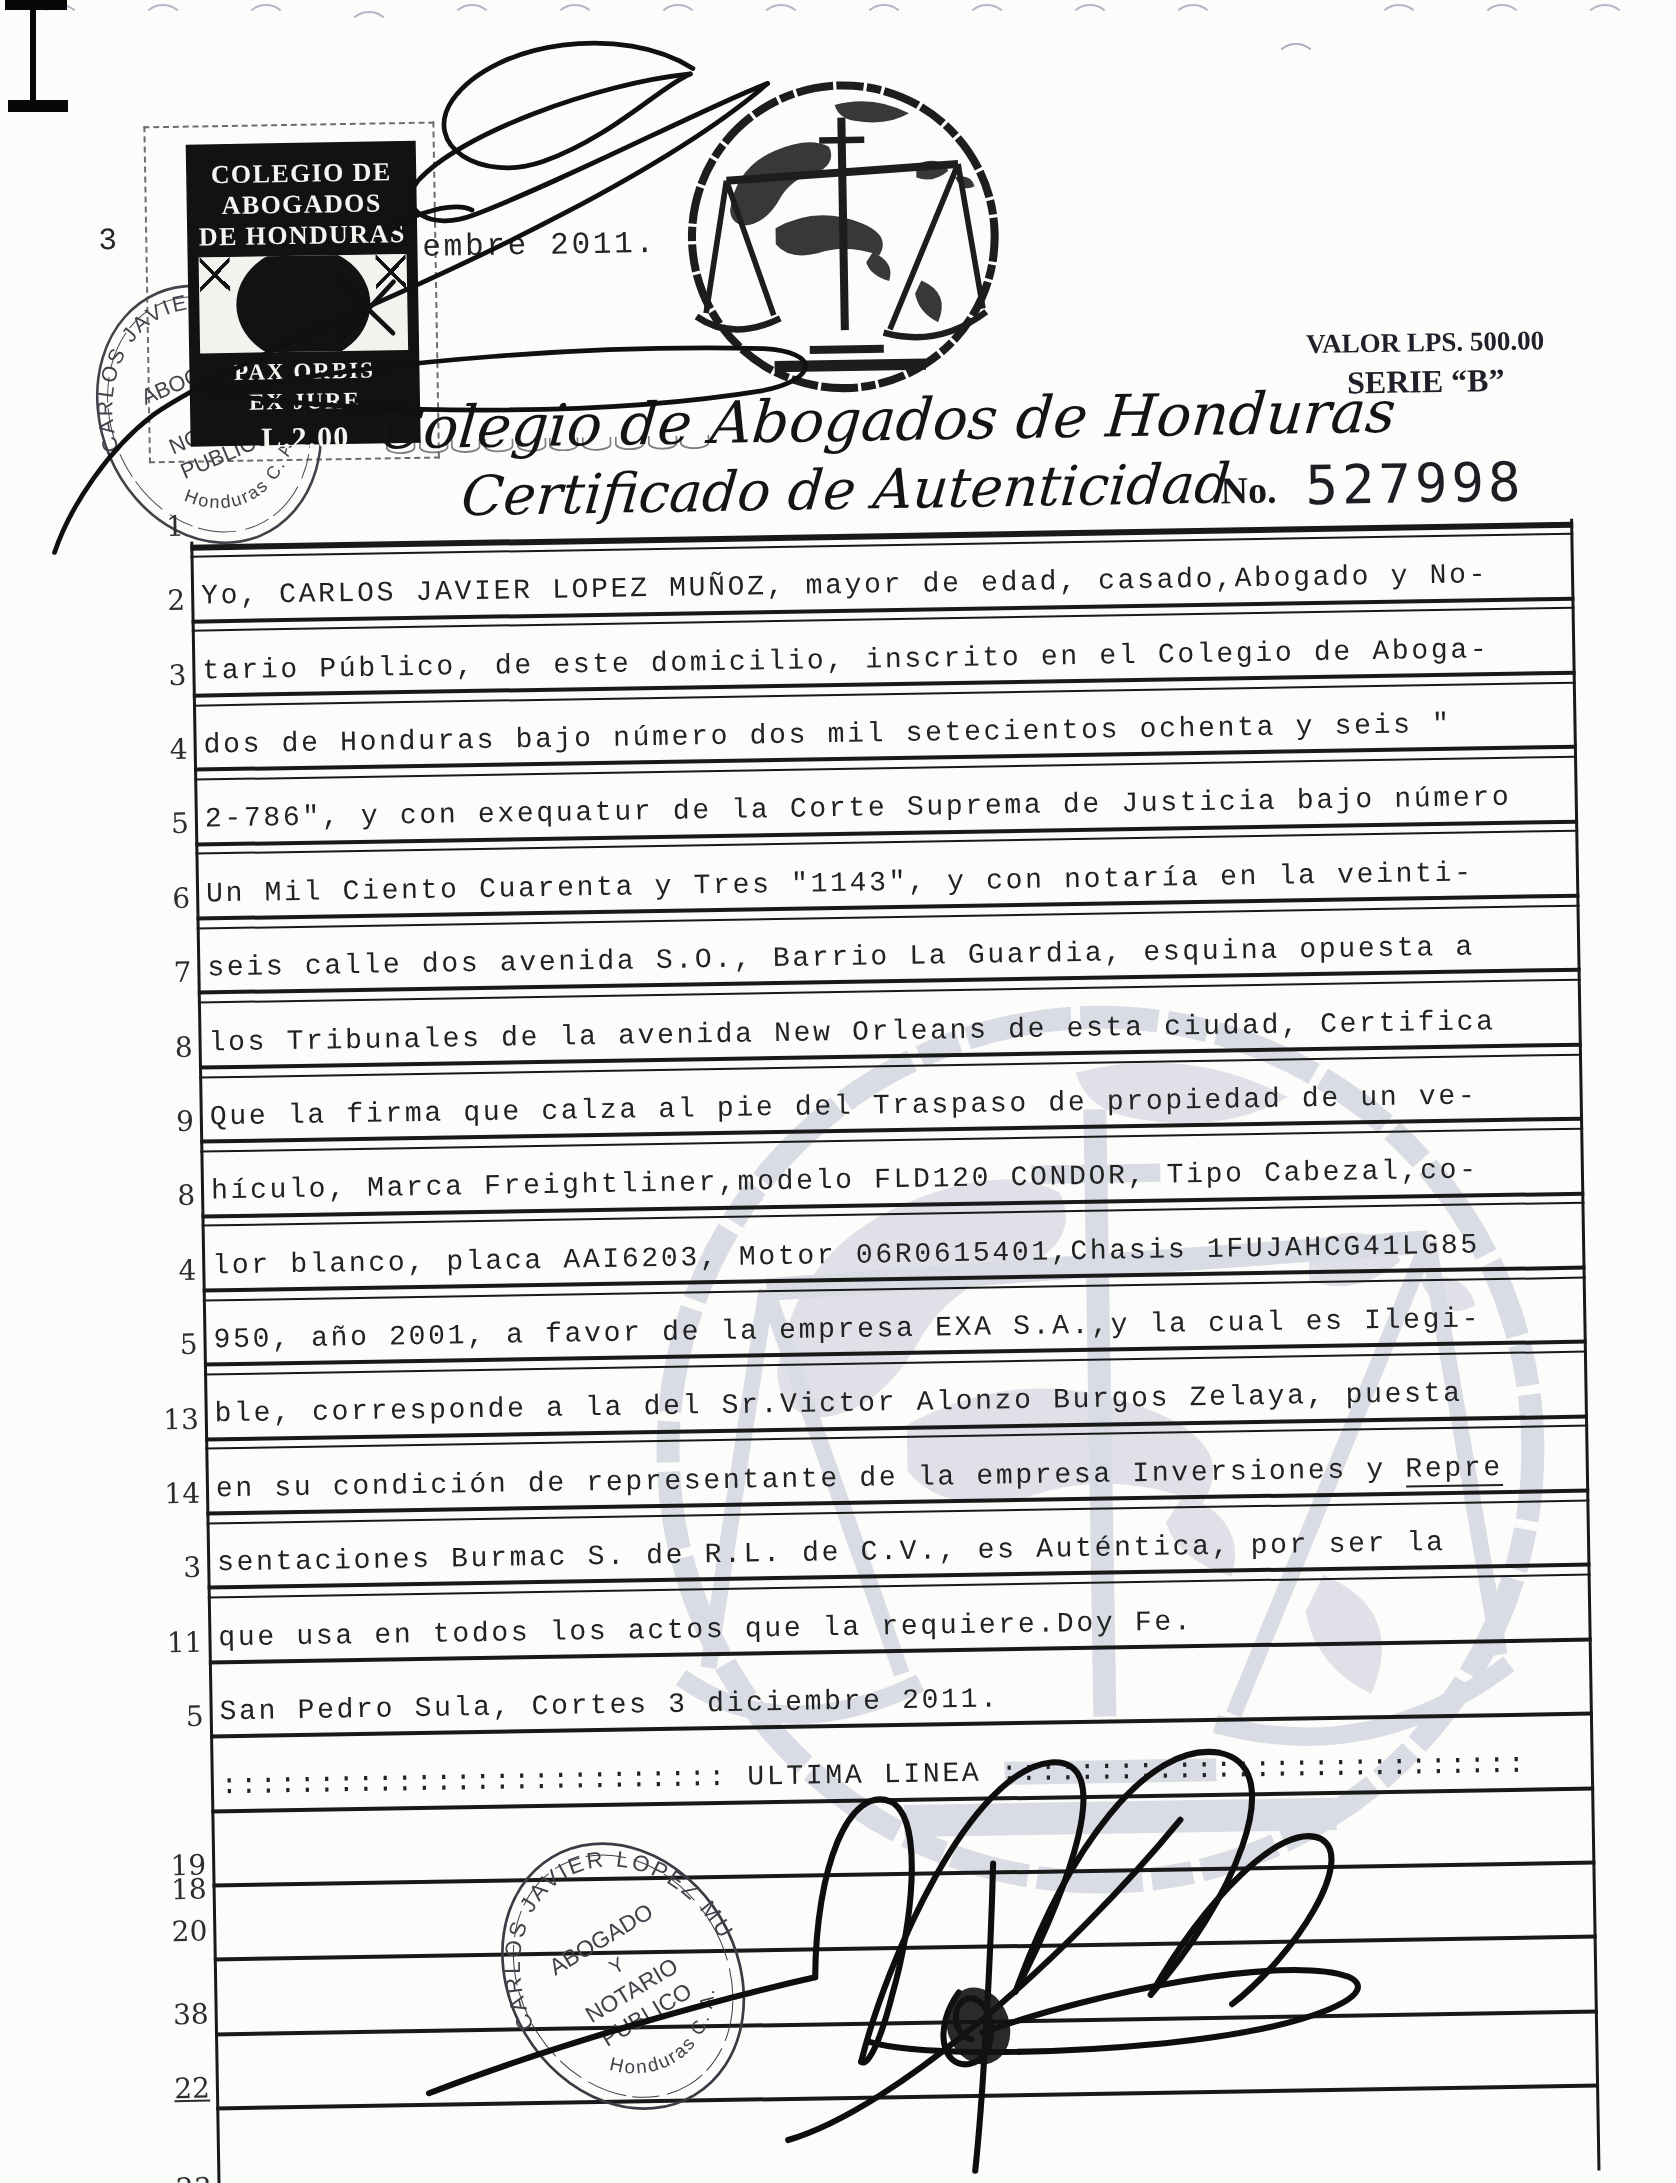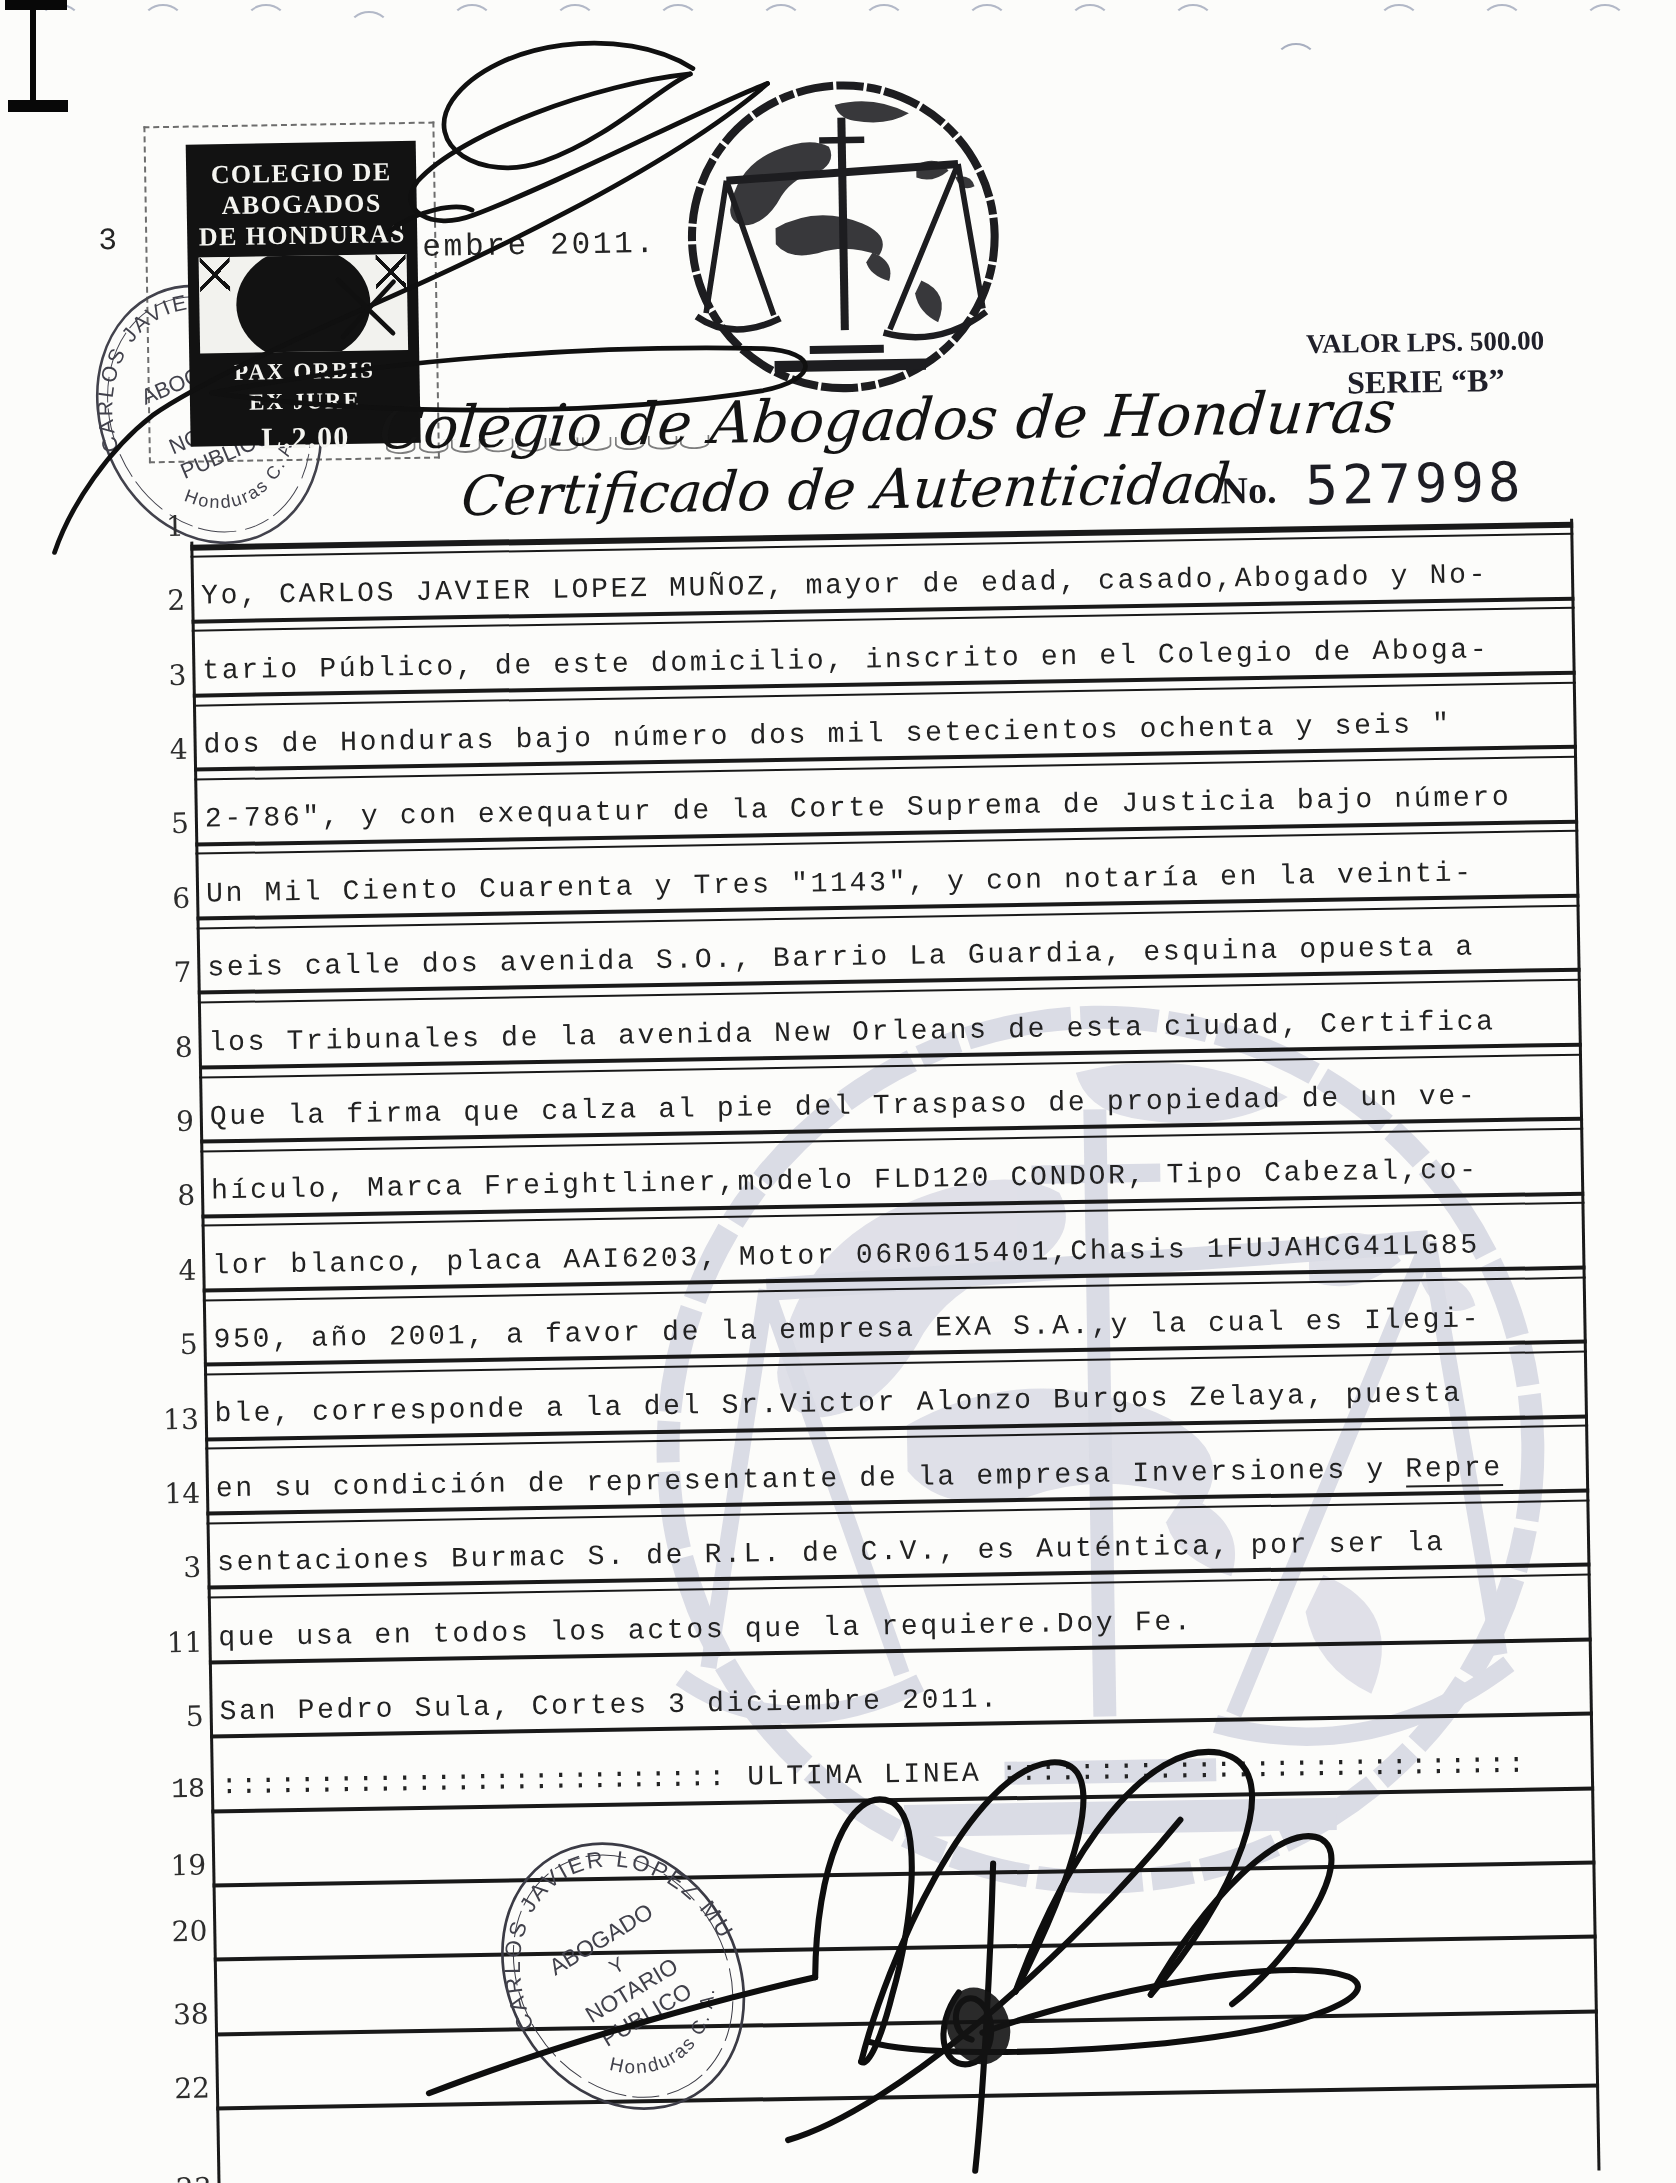--- a/index.html
+++ b/index.html
@@ -270,30 +270,30 @@
         <div class="rule thin" style="top: 1586px;"></div>
         <div class="line-number" style="top: 1540px;">3</div>
         <div class="line-text" style="top: 1532px;">sentaciones Burmac S. de R.L. de C.V., es Auténtica, por ser la</div>
         <div class="rule" style="top: 1650px;"></div>
         <div class="line-number" style="top: 1615px;">11</div>
         <div class="line-text" style="top: 1607px;">que usa en todos los actos que la requiere.Doy Fe.</div>
         <div class="rule" style="top: 1724px;"></div>
         <div class="line-number" style="top: 1689px;">5</div>
         <div class="line-text" style="top: 1681px;">San Pedro Sula, Cortes 3 diciembre 2011.</div>
         <div class="rule" style="top: 1799px;"></div>
-        <div class="line-number" style="top: 1763px; font-family: Liberation Mono, monospace;">18</div>
+        <div class="line-number" style="top: 1862px;">18</div>
         <div class="line-text" style="top: 1755px;">:::::::::::::::::::::::::: ULTIMA LINEA :::::::::::::::::::::::::::</div>
         <div class="rule" style="top: 1873px;"></div>
         <div class="line-number" style="top: 1838px;">19</div>
         <div class="rule" style="top: 1947px;"></div>
         <div class="line-number" style="top: 1904px;">20</div>
         <div class="rule" style="top: 2022px;"></div>
         <div class="line-number" style="top: 1987px;">38</div>
         <div class="rule" style="top: 2096px;"></div>
-        <div class="line-number" style="top: 2061px;">22</div>
+        <div class="line-number" style="top: 2061px; text-decoration: underline;">22</div>
         <div class="line-number" style="top: 2161px;">23</div>
       </div>
 
     <svg id="bottom-seal" class="seal-svg" width="284" height="311" viewBox="0 0 420 460">
       <g transform="rotate(-30 210 230)" stroke="#3b3b45" fill="none">
         <ellipse cx="210" cy="230" rx="168" ry="205" stroke-width="4"></ellipse>
         <ellipse cx="210" cy="230" rx="152" ry="188" stroke-width="1.5" stroke-dasharray="60 12 40 9"></ellipse>
         <path id="bs-top" d="M 58,248 A 152,186 0 0 1 362,248" stroke="none"></path>
         <path id="bs-bot" d="M 84,268 A 132,158 0 0 0 336,268" stroke="none"></path>
       </g>

